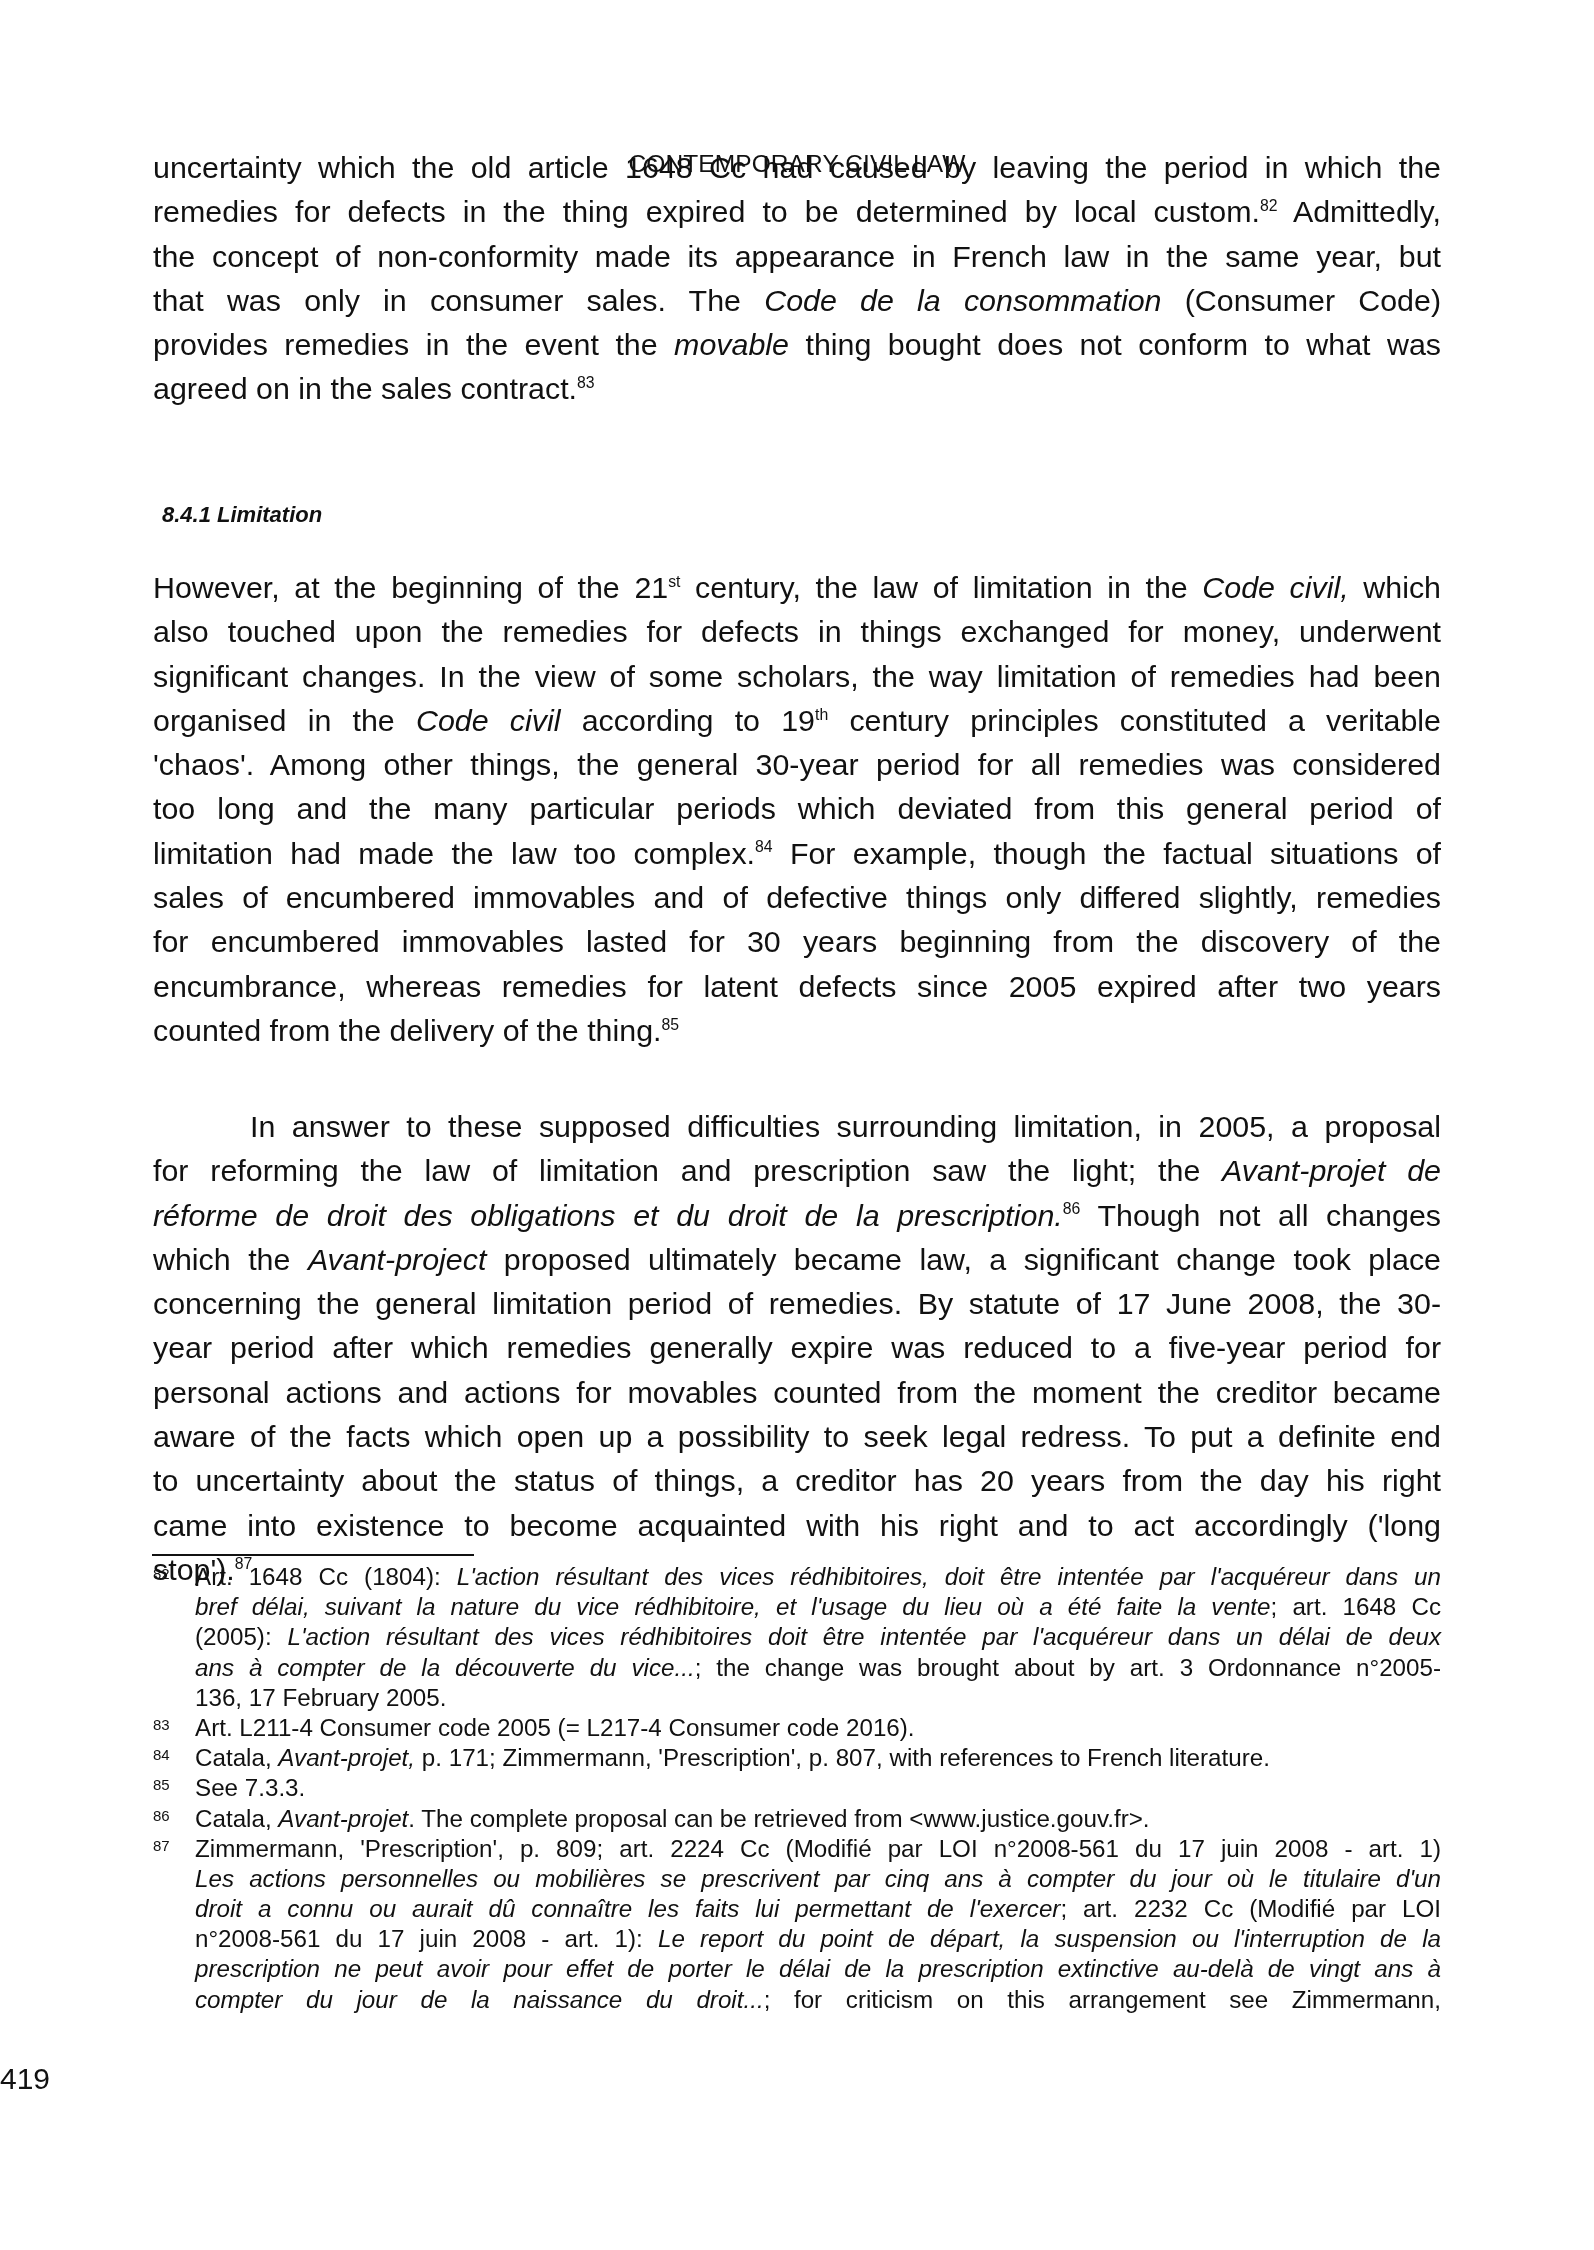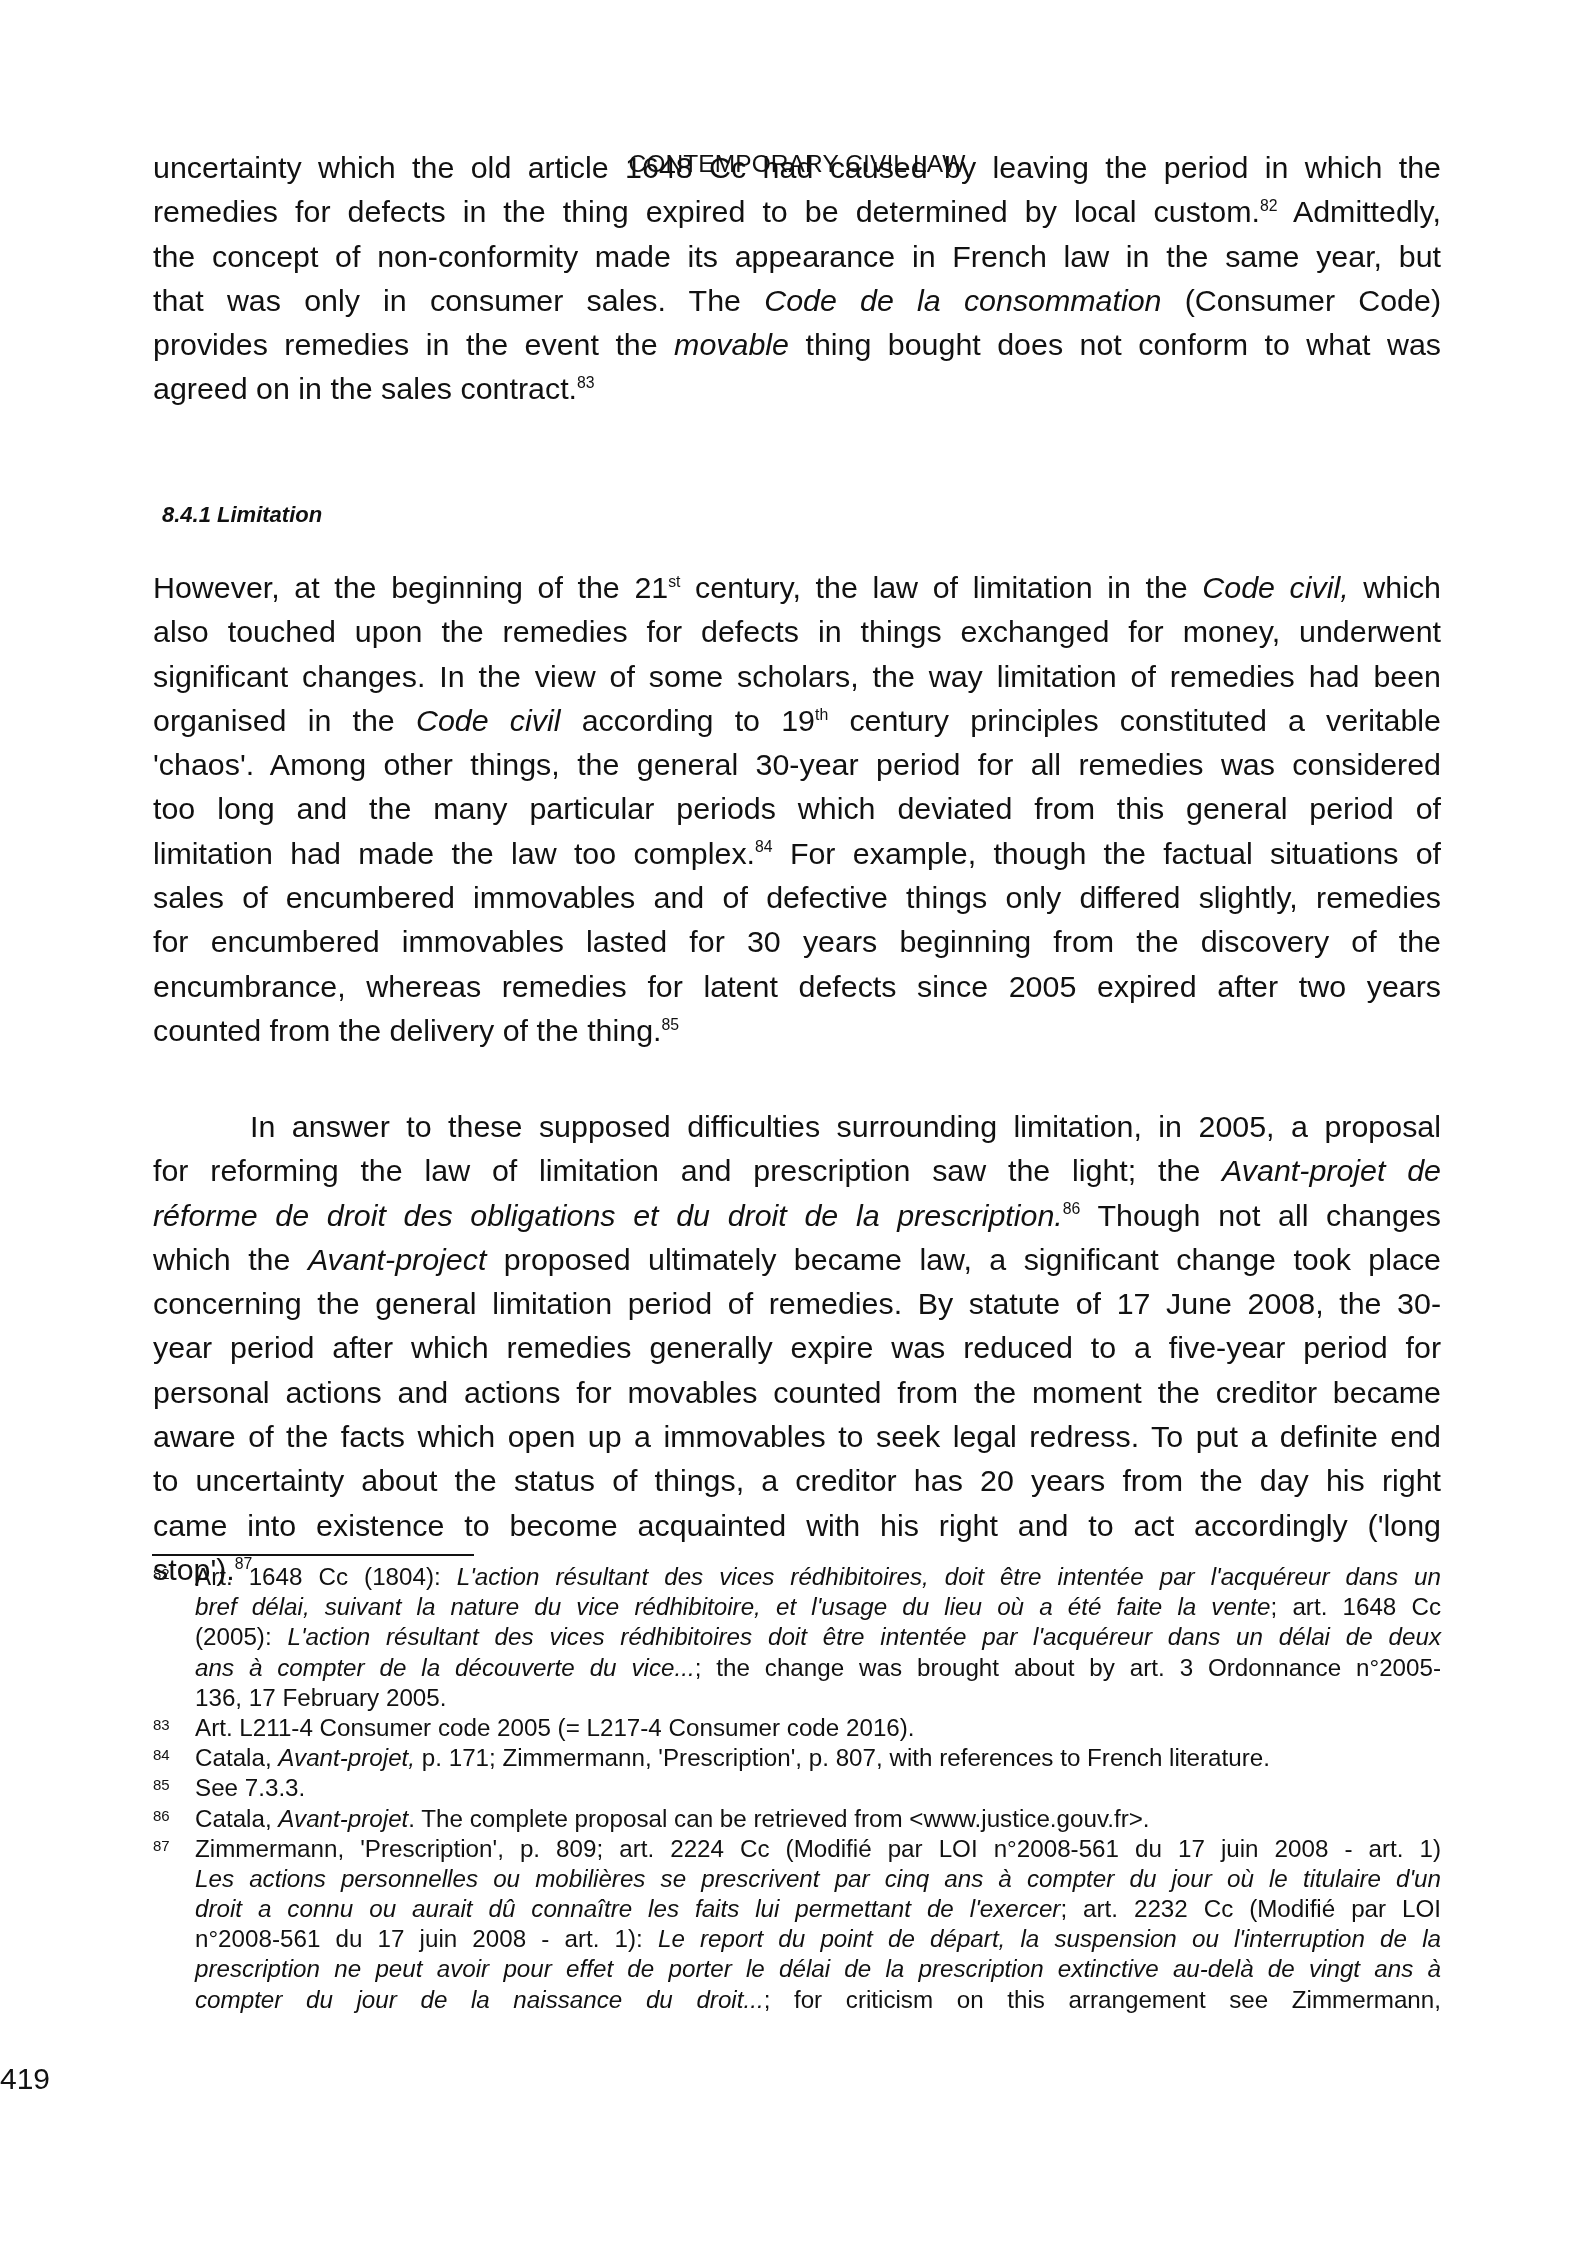--- a/index.html
+++ b/index.html
@@ -55,21 +55,21 @@
     <span class="line last"><span>counted from the delivery of the thing.</span><sup>85</sup></span>
   </div>
 <div class="body-text" id="para-2" style="top:1104px;">
     <span class="line indent"><span>In answer to these supposed difficulties surrounding limitation, in 2005, a proposal</span></span>
     <span class="line"><span>for reforming the law of limitation and prescription saw the light; the </span><span class="seg-i">Avant-projet de</span></span>
     <span class="line"><span class="seg-i">réforme de droit des obligations et du droit de la prescription.</span><sup>86</sup><span> Though not all changes</span></span>
     <span class="line"><span>which the </span><span class="seg-i">Avant-project</span><span> proposed ultimately became law, a significant change took place</span></span>
     <span class="line"><span>concerning the general limitation period of remedies. By statute of 17 June 2008, the 30-</span></span>
     <span class="line"><span>year period after which remedies generally expire was reduced to a five-year period for</span></span>
     <span class="line"><span>personal actions and actions for movables counted from the moment the creditor became</span></span>
-    <span class="line"><span>aware of the facts which open up a immovables to seek legal redress. To put a definite end</span></span>
+    <span class="line"><span>aware of the facts which open up a possibility to seek legal redress. To put a definite end</span></span>
     <span class="line"><span>to uncertainty about the status of things, a creditor has 20 years from the day his right</span></span>
     <span class="line"><span>came into existence to become acquainted with his right and to act accordingly ('long</span></span>
     <span class="line last"><span>stop').</span><sup>87</sup></span>
   </div>
 
 <div class="fn-sep"></div>
 <div class="footnotes" id="footnotes">
     <div class="fn">
       <span class="fn-num">82</span>
       <span class="fn-line"><span>Art. 1648 Cc (1804): </span><span class="seg-i">L'action résultant des vices rédhibitoires, doit être intentée par l'acquéreur dans un</span></span>

